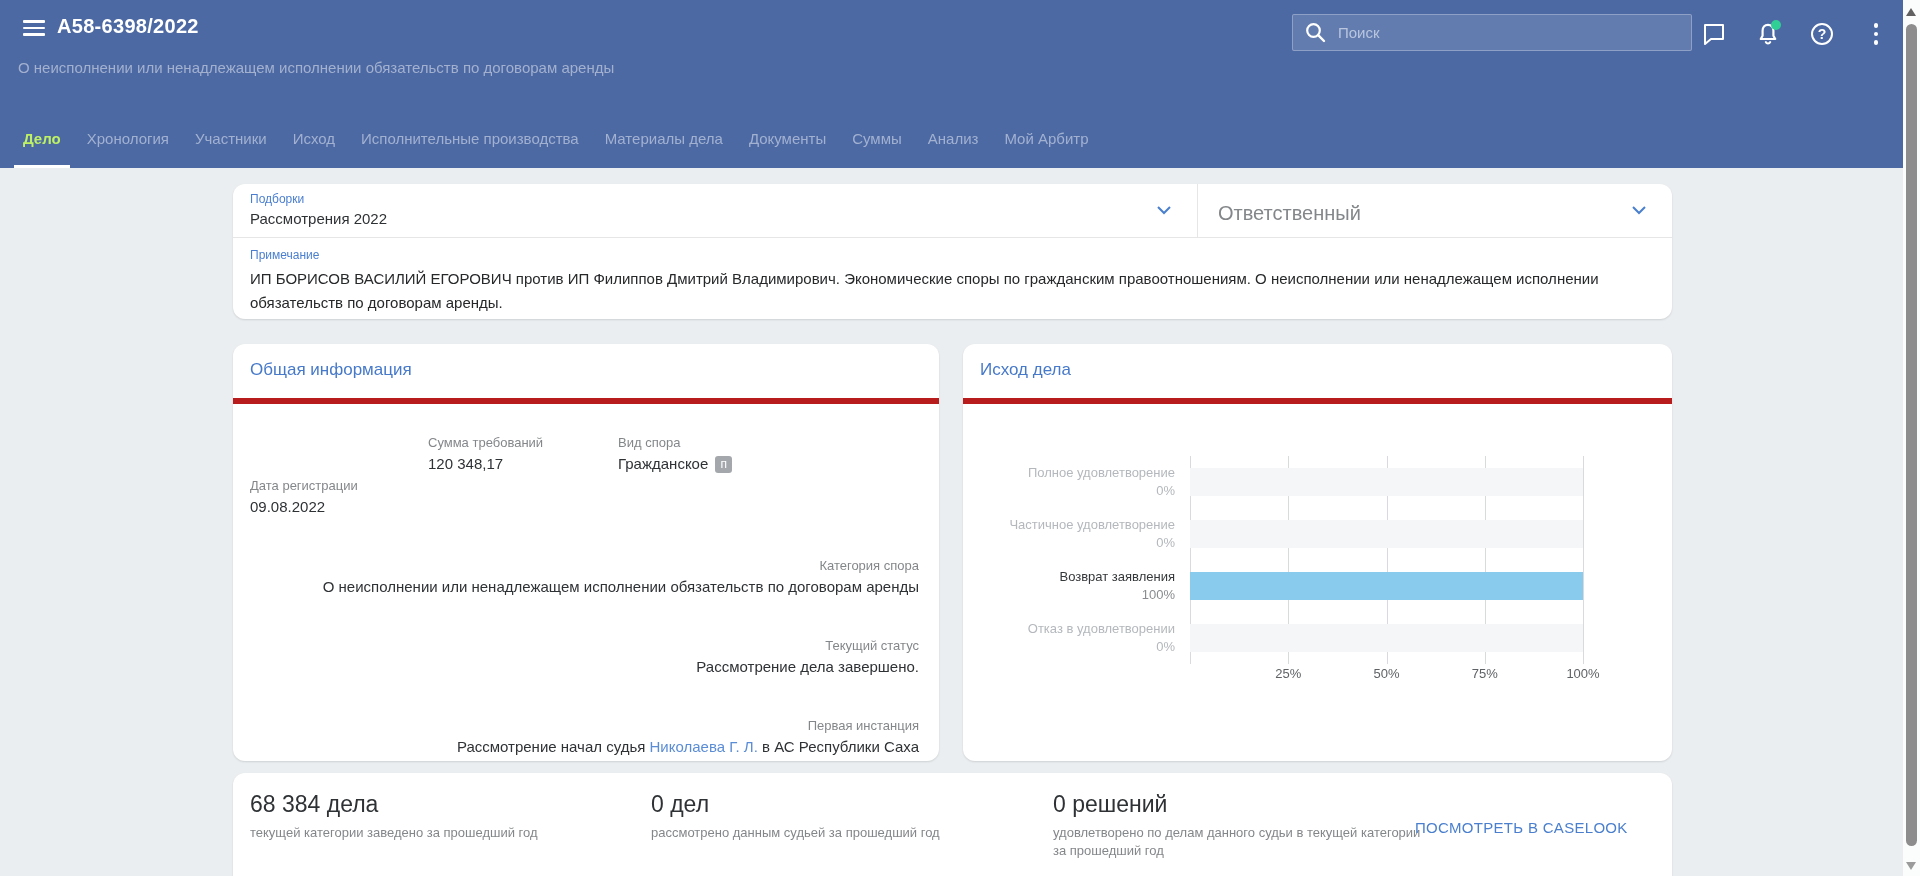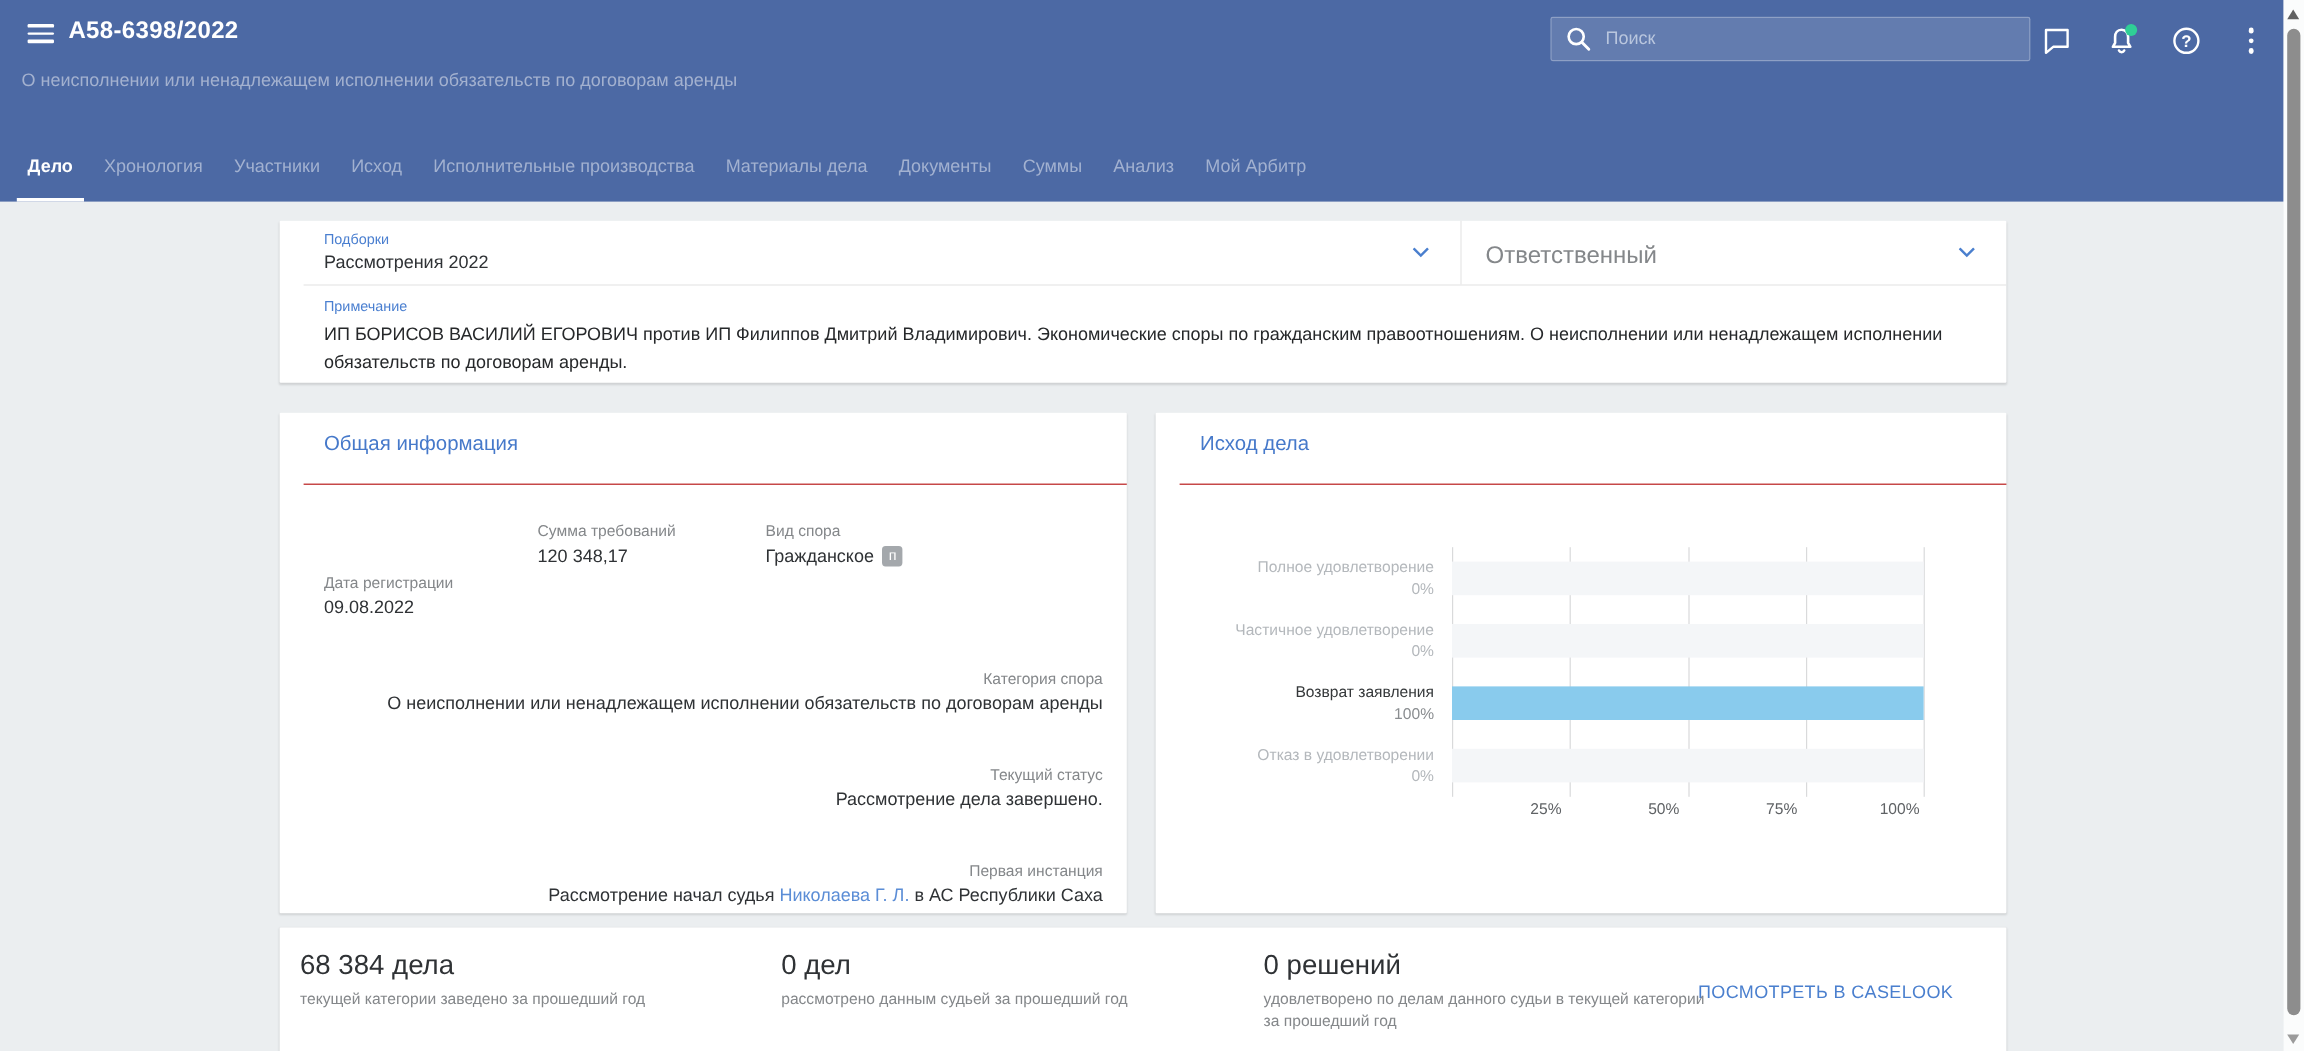--- a/index.html
+++ b/index.html
@@ -24,44 +24,44 @@
   .hicons { position:absolute; left:1700px; top:18px; height:32px; display:flex; align-items:center; gap:26px; }
   .hicon { position:relative; width:28px; height:28px; display:flex; align-items:center; justify-content:center; cursor:pointer; }
   .bell-badge { position:absolute; right:1px; top:0; width:10px; height:10px; border-radius:50%; background:#2fcf96; }
   .help-circle { width:22px; height:22px; border:2px solid #fff; border-radius:50%; color:#fff;
     font-size:14px; font-weight:bold; display:flex; align-items:center; justify-content:center; }
   .dots { display:flex; flex-direction:column; gap:4px; }
   .dots i { width:4.5px; height:4.5px; border-radius:50%; background:#fff; }
 
   .tabs { position:absolute; left:14px; bottom:0; display:flex; gap:8px; }
   .tab { padding:0 9px 13px; font-size:15px; color:#a2b1d0; cursor:pointer; white-space:nowrap; }
-  .tab.active { color:#ffffff; border-bottom:3px solid #fff; padding-bottom:18px; font-weight:bold; }
+  .tab.active { color:#bef264; border-bottom:3px solid #fff; padding-bottom:18px; font-weight:bold; }
 
   
   .main { position:absolute; left:233px; top:184px; width:1439px; }
-  .card { position:absolute; background:#fff; box-shadow:0 1px 2px rgba(0,0,0,.12); border-radius:1px;padding-left:20px; }
+  .card { position:absolute; background:#fff; box-shadow:0 1px 2px rgba(0,0,0,.12); border-radius:12px; }
 
   
   .card-filters { left:0; top:0; width:1439px; height:135px; }
   .filters-row { height:54px; border-bottom:1px solid #e6e6e6; display:flex; }
   .fsec { position:relative; height:100%; cursor:pointer; }
   .fsec-left { width:965px; border-right:1px solid #e6e6e6; }
   .fsec-right { flex:1; }
   .f-small-label { font-size:12px; color:#4a7fd0; }
   .fsec-left .f-small-label { position:absolute; left:17px; top:8px; }
   .fsec-value { position:absolute; left:17px; top:26px; font-size:15px; color:#2f3235; }
   .fsec-placeholder { position:absolute; left:20px; top:18px; font-size:20px; color:#84878a; }
   .chev { position:absolute; right:26px; top:22px; }
 
   .note-block { padding:10px 30px 0 17px; }
   .note-text { margin-top:5px; font-size:15px; line-height:24px; color:#26282a; }
 
   
   .card-info { left:0; top:160px; width:706px; height:417px; }
-  .card-h { height:60px; border-bottom:1px solid #b91c1c; position:relative; }
+  .card-h { height:60px; border-bottom:6px solid #b91c1c; position:relative; }
   .card-h h2 { position:absolute; left:17px; top:16px; font-size:17px; font-weight:normal; color:#4679ca; }
   .info-body { padding:0 20px 0 17px; }
   .f-label { font-size:13px; color:#84878a; line-height:16px; }
   .f-value { font-size:15px; color:#2f3235; line-height:20px; margin-top:3px; }
   .row3 { display:flex; margin-top:31px; }
   .row3 .field:nth-child(1){ width:178px;margin-top:43px; } .row3 .field:nth-child(2){ width:190px; }
   .stack { margin-top:41px;text-align:right; }
   .row3 { margin-top:31px; }
   .badge-p { display:inline-block; margin-left:7px; width:17px; height:17px; line-height:17px;
     background:#a4a8ac; color:#fff; font-size:12px; text-align:center; border-radius:3px; vertical-align:1px; }

